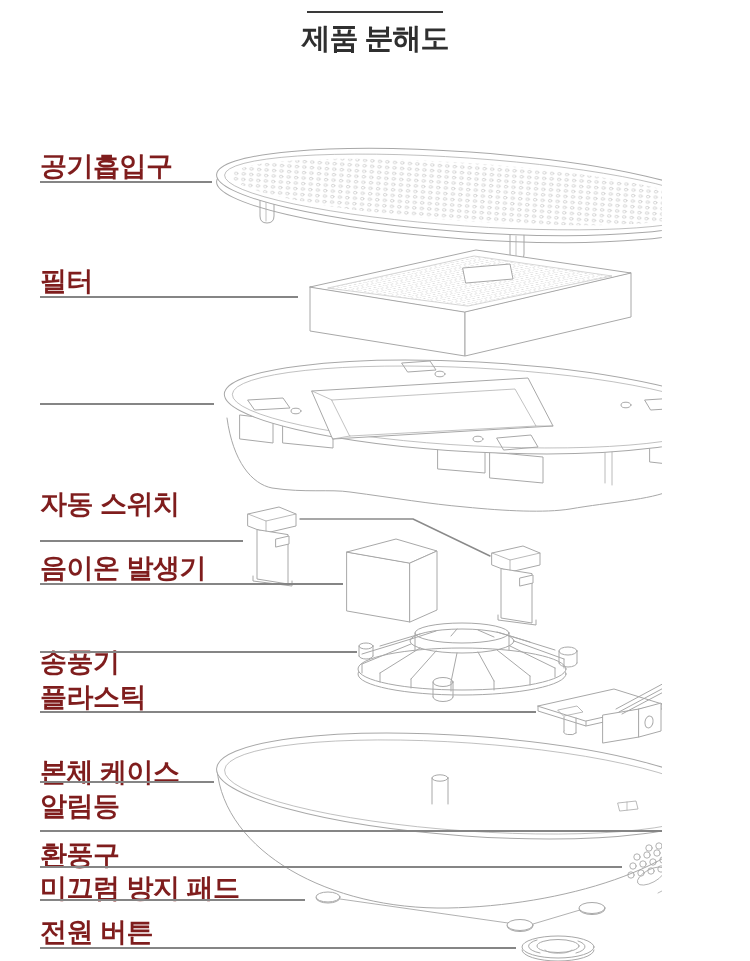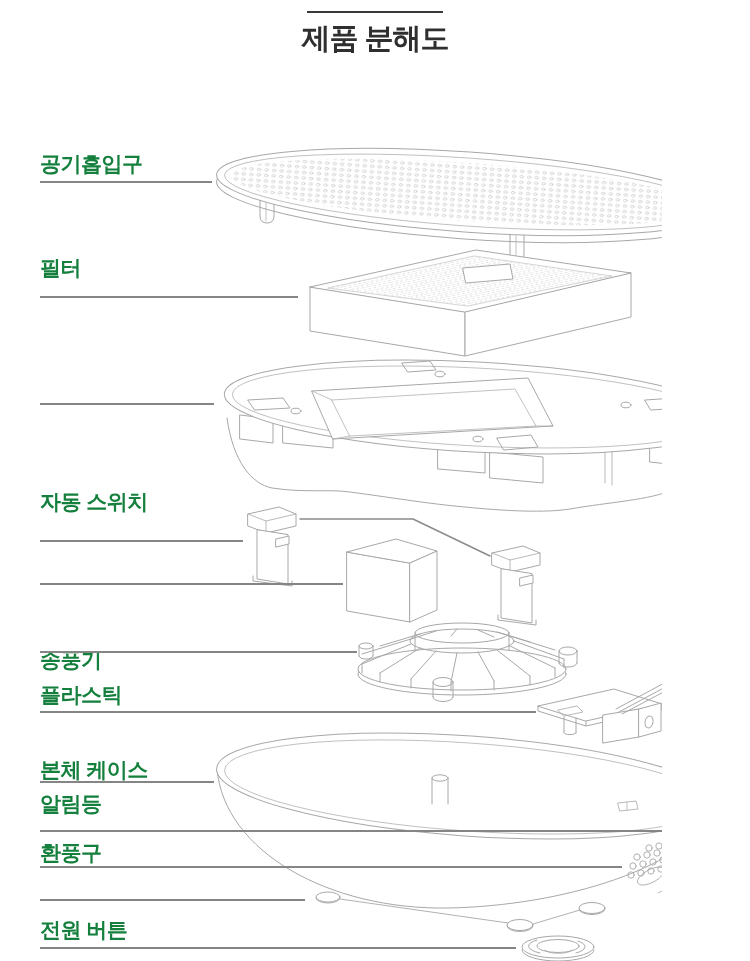--- a/index.html
+++ b/index.html
@@ -16,21 +16,21 @@
   }
   .page-title{
     position:absolute;left:0;top:19px;width:750px;
     text-align:center;
     font-size:29px;font-weight:600;color:#2f2f2f;
     letter-spacing:-1px;margin:0;
   }
   .diagram-svg{position:absolute;left:0;top:0;}
   .part-label{
     position:absolute;left:40px;
-    font-size:21px;font-weight:600;color:#15803d;
+    font-size:27px;font-weight:600;color:#7f1d1d;
     letter-spacing:-0.5px;white-space:nowrap;line-height:1.1;
   }
   .leader-line{
     position:absolute;left:40px;height:2px;background:#858585;
   }
 </style>
 </head>
 <body>
 
 <div class="canvas">
@@ -204,43 +204,45 @@
       <ellipse cx="558" cy="947" rx="36" ry="11" fill="#ffffff"></ellipse>
       <ellipse cx="558" cy="946" rx="21" ry="6.5" fill="#ffffff"></ellipse>
       <path d="M537,940 A24,8 0 0 0 540,953 M578,941 A24,8 0 0 1 576,953"></path>
       <path d="M545,950 A14,4.5 0 0 0 572,950" stroke-width="0.8"></path>
     </g>
   </svg>
 
   <div class="part-label" style="top:152px"><span>공기흡입구</span></div>
   <div class="leader-line" style="top:181px;width:172px"></div>
 
-  <div class="part-label" style="top:256px"><span>필터</span></div>
+  <div class="part-label" style="top:267px"><span>필터</span></div>
   <div class="leader-line" style="top:296px;width:258px"></div>
 
   <div class="leader-line" style="top:403px;width:174px"></div>
 
   <div class="part-label" style="top:490px"><span>자동 스위치</span></div>
   <div class="leader-line" style="top:540px;width:203px"></div>
 
+  <div class="part-label" style="top:554px"><span>음이온 발생기</span></div>
   <div class="leader-line" style="top:583px;width:303px"></div>
 
   <div class="part-label" style="top:648px"><span>송풍기</span></div>
   <div class="leader-line" style="top:651px;width:317px"></div>
 
   <div class="part-label" style="top:683px"><span>플라스틱</span></div>
   <div class="leader-line" style="top:711px;width:496px"></div>
 
   <div class="part-label" style="top:758px"><span>본체 케이스</span></div>
   <div class="leader-line" style="top:781px;width:174px"></div>
 
   <div class="part-label" style="top:792px"><span>알림등</span></div>
   <div class="leader-line" style="top:830px;width:622px"></div>
 
   <div class="part-label" style="top:841px"><span>환풍구</span></div>
   <div class="leader-line" style="top:866px;width:582px"></div>
 
+  <div class="part-label" style="top:874px"><span>미끄럼 방지 패드</span></div>
   <div class="leader-line" style="top:899px;width:265px"></div>
 
   <div class="part-label" style="top:918px"><span>전원 버튼</span></div>
   <div class="leader-line" style="top:947px;width:476px"></div>
 
 </div>
 
 </body></html>

